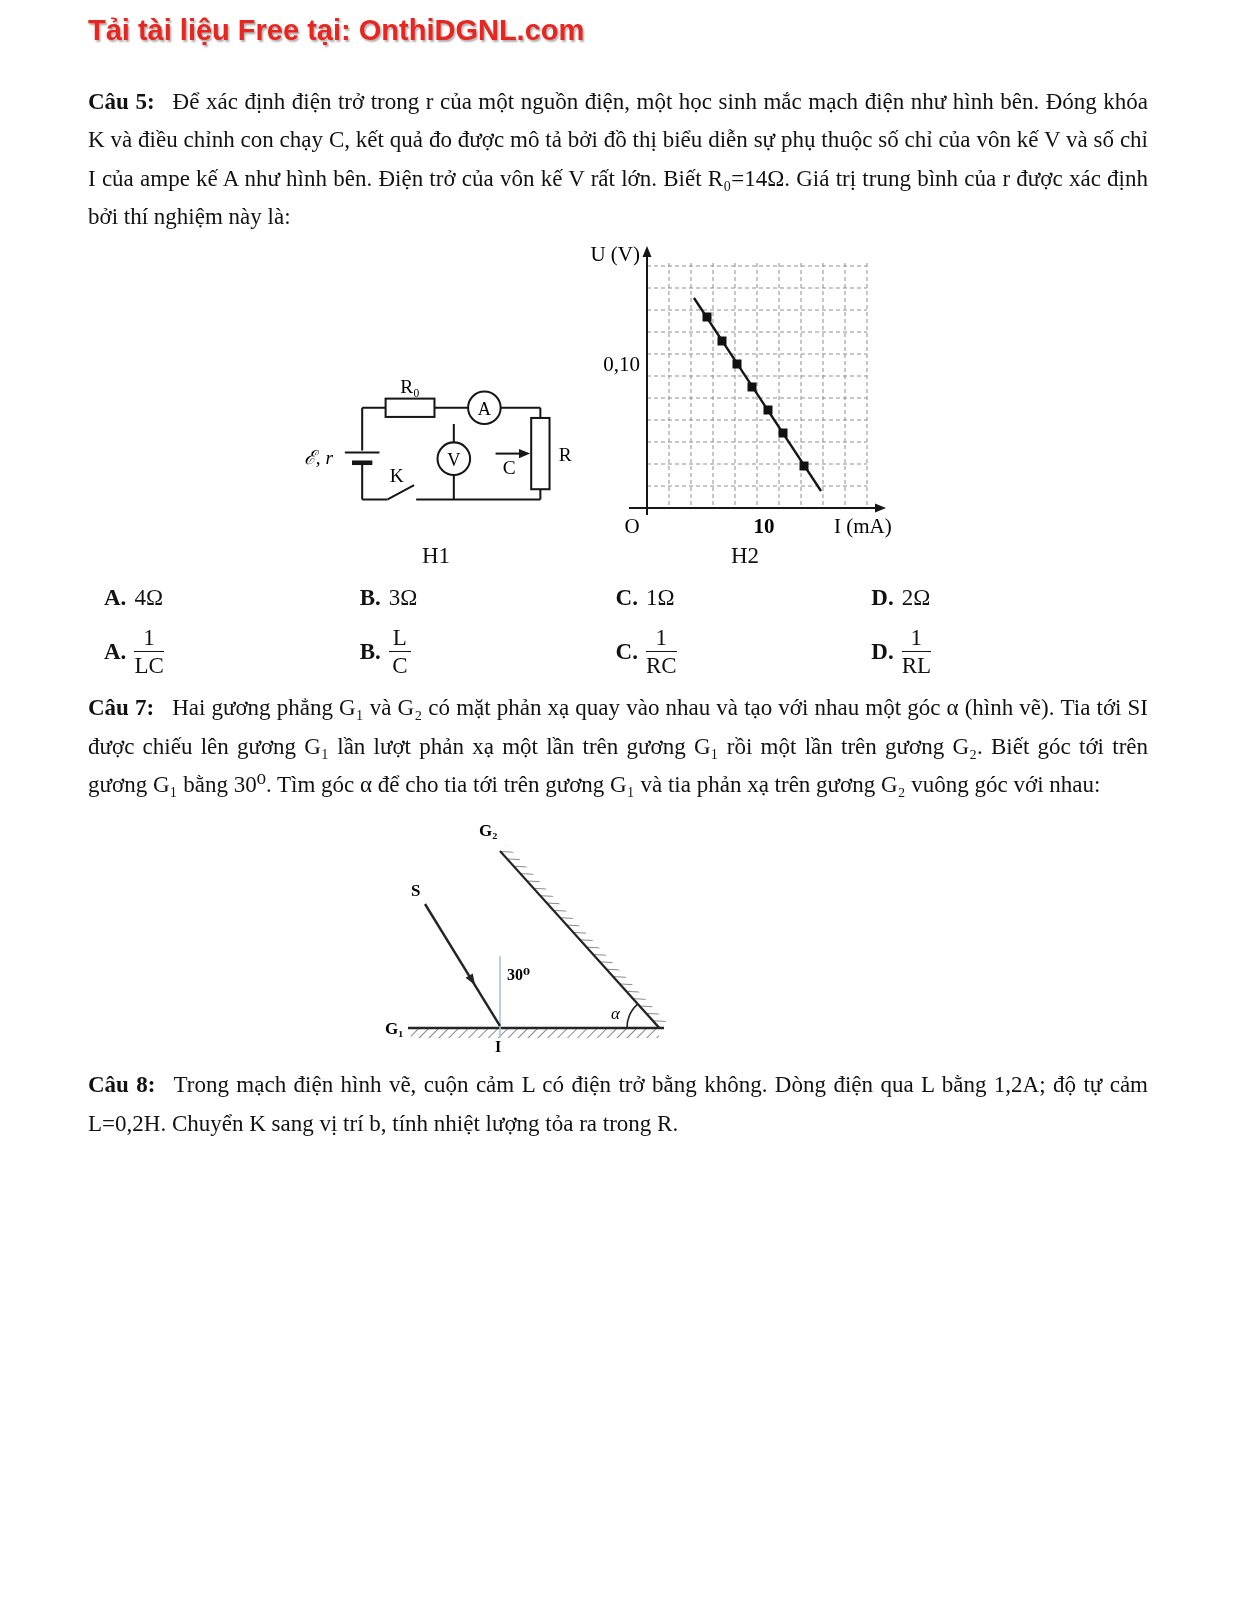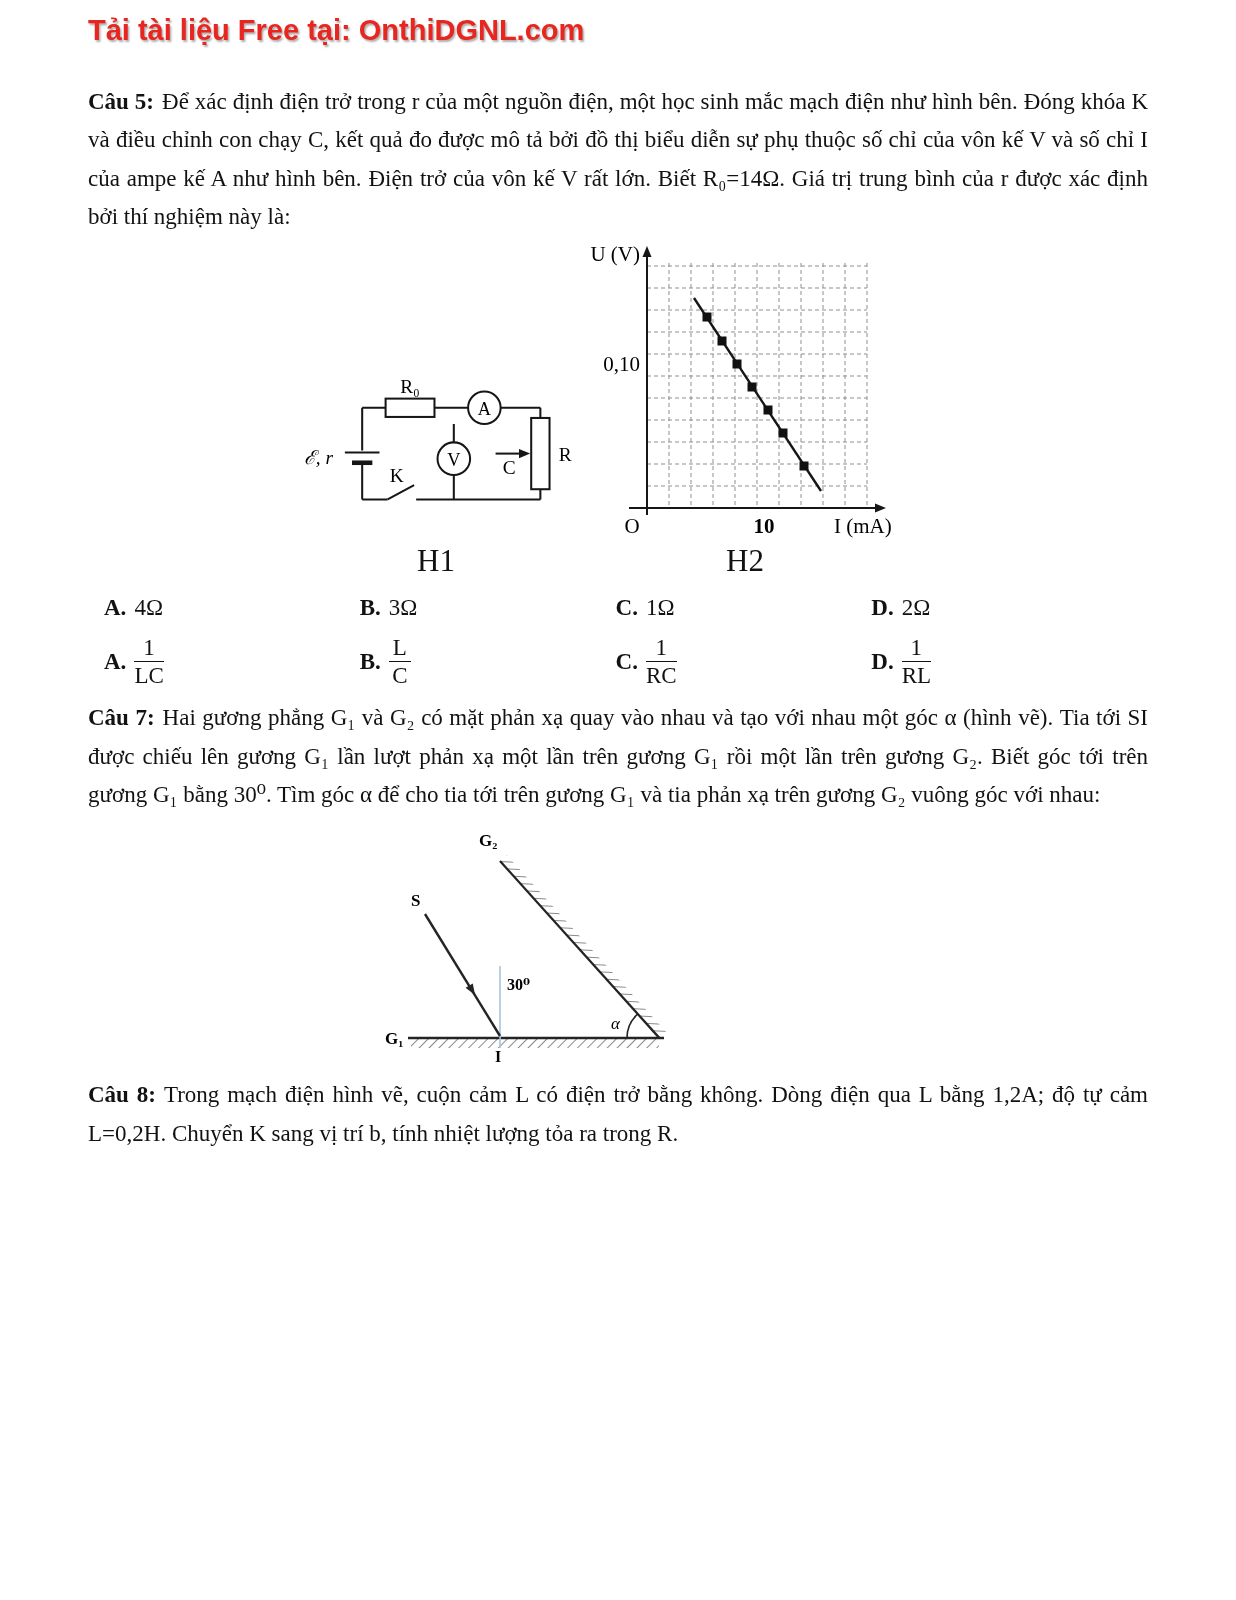--- a/index.html
+++ b/index.html
@@ -12,33 +12,33 @@
   .page { padding:14px 88px 0 88px; }
 
   .header {
     font-family:"Liberation Sans","DejaVu Sans",sans-serif;
     font-weight:bold; font-size:29px;
     text-shadow:1.5px 1.5px 2px rgba(130,130,130,0.65);
     margin-bottom:36px;
   }
 
   p.q { text-align:justify; line-height:1.67; margin:6px 0 6px 0; }
-  .qlabel { font-weight:bold; margin-right:8px; }
+  .qlabel { font-weight:bold; margin-right:18px; }
 
   .optrow2 { display:flex; margin:0 0 4px 16px; }
   .optrow2 .opt:first-child { width:46%; }
 
   .optrow4 { display:flex; margin:16px 0 10px 16px; }
   .optrow4 .opt { width:24.5%; }
 
   .olabel { font-weight:bold; margin-right:8px; }
 
   .figrow { display:flex; align-items:flex-end; margin:4px 0 2px 208px; gap:8px; }
   .figcol { display:flex; flex-direction:column; align-items:center; }
-  .figcap { font-size:31px; margin-top:0; }
+  .figcap { font-size:23px; margin-top:0; }
   .circuit-svg { margin-bottom:22px; }
 
   .q6row { display:flex; margin:14px 0 10px 16px; align-items:center; }
   .q6row .opt { width:24.5%; display:flex; align-items:center; }
   .frac { display:inline-block; vertical-align:middle; text-align:center; line-height:1.12; }
   .frac .fnum { display:block; border-bottom:1.6px solid #121212; padding:0 4px 1px 4px; }
   .frac .fden { display:block; padding-top:1px; }
 
   .mirrorwrap { margin:12px 0 4px 295px; }
 

